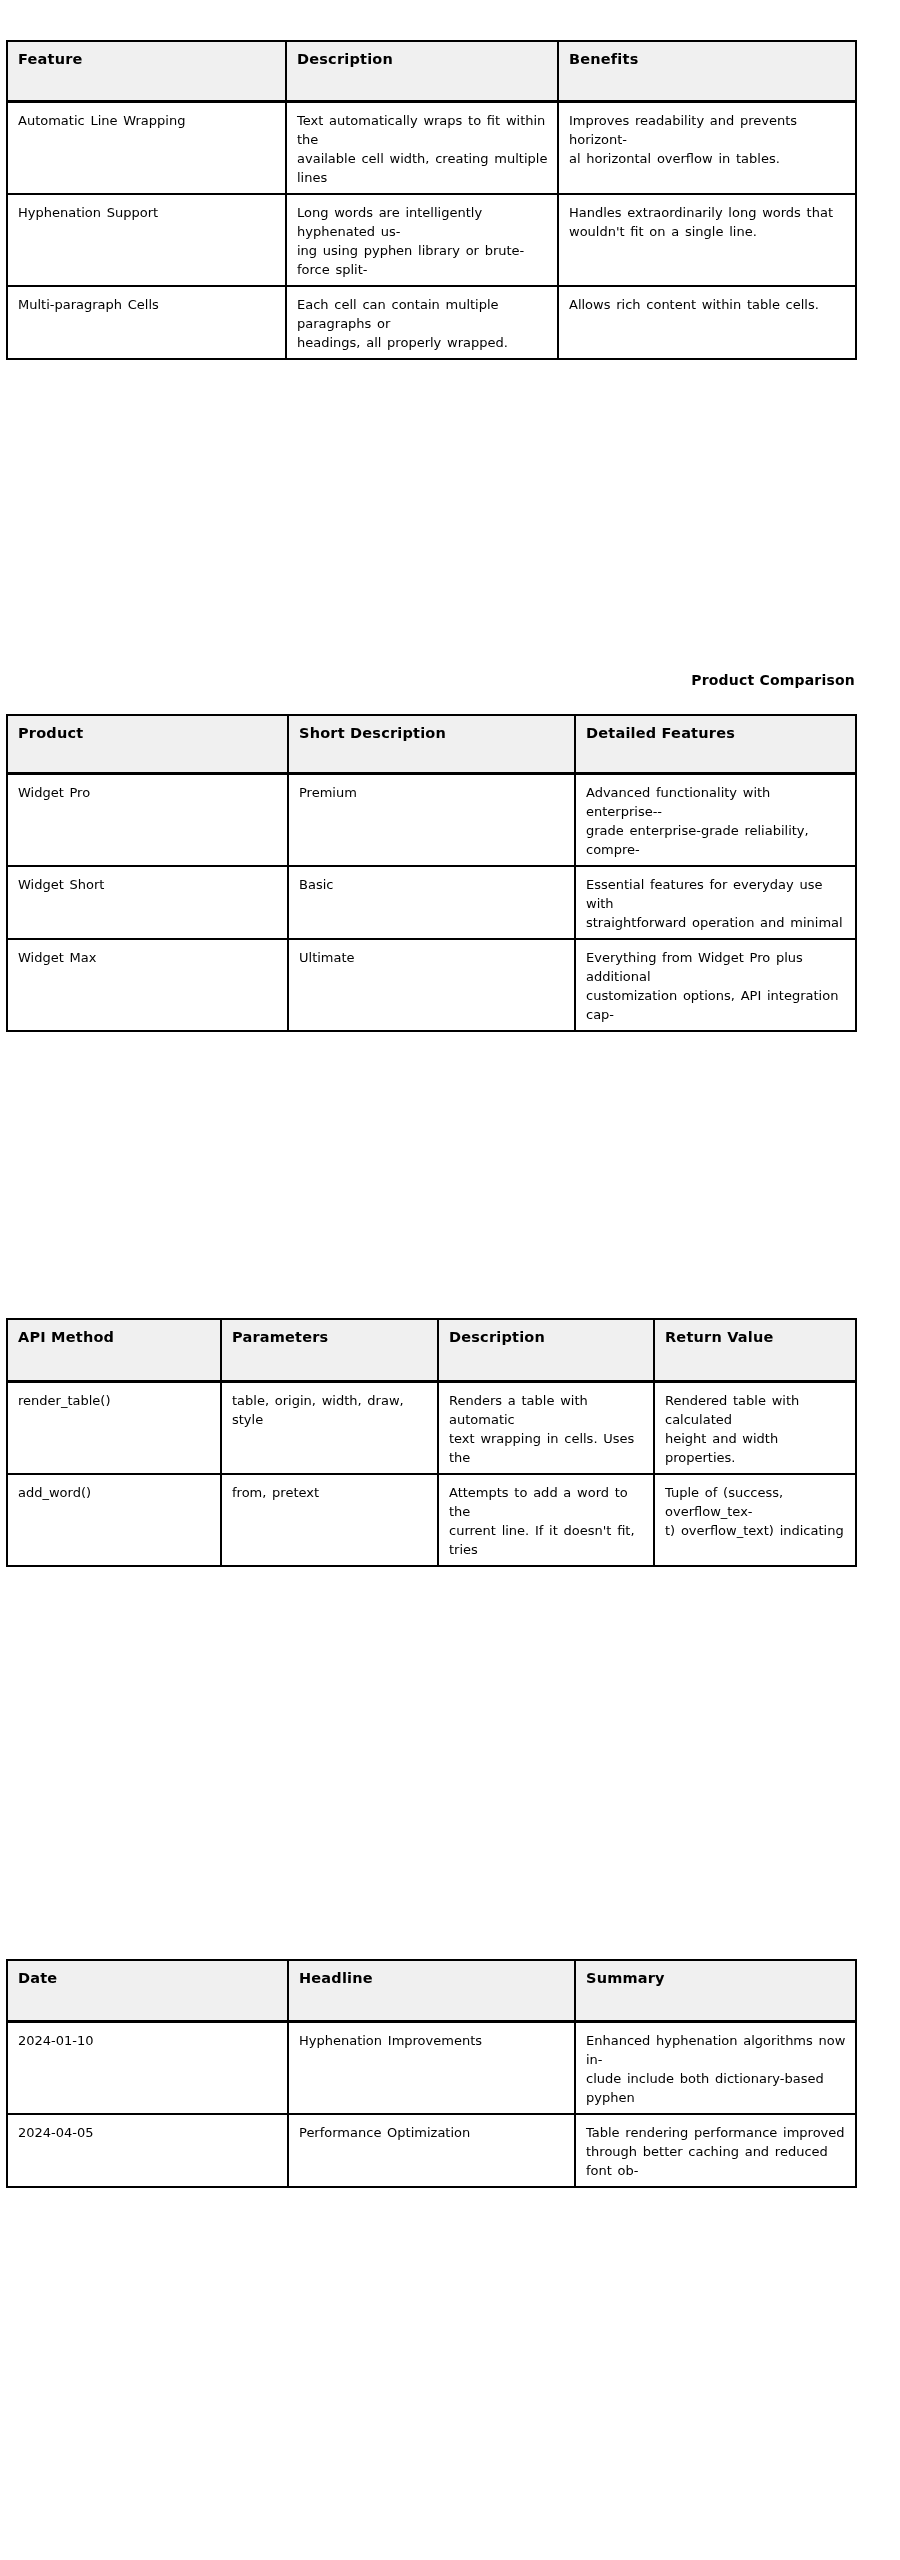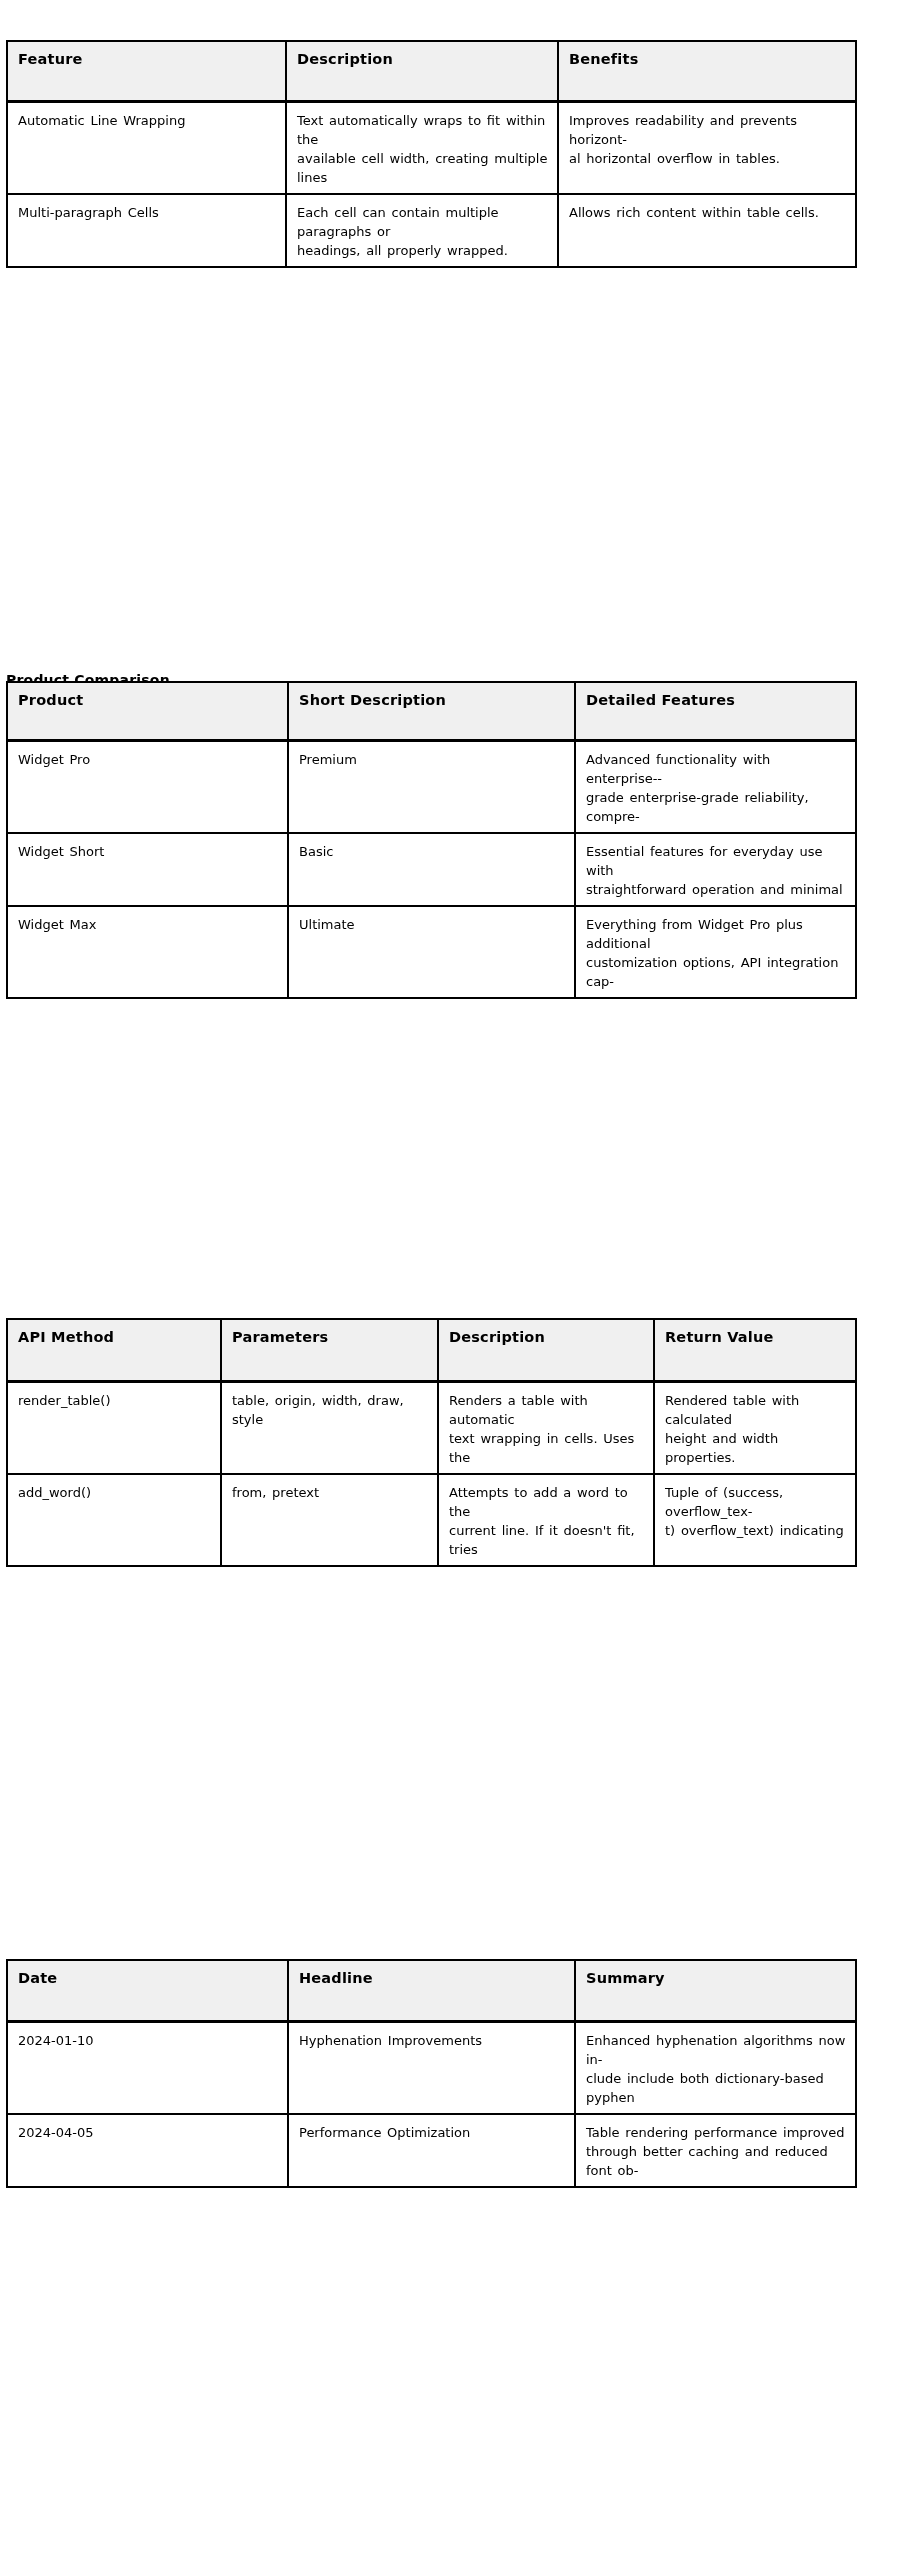--- a/index.html
+++ b/index.html
@@ -37,29 +37,29 @@
   .tbl td {
     background: #ffffff;
     font-size: 13px;
     line-height: 19px;
     padding: 8px 9px 6px 10px;
     white-space: pre-line;
     word-spacing: 1.6px;
   }
 
   #t-features { top: 40px; }
-  #t-products { top: 681px; }
+  #t-products { top: 714px; }
   #t-api      { top: 1318px; }
   #t-news     { top: 1959px; }
 
   .tbl-title {
     position: absolute;
     left: 6px; width: 849px;
     top: 672px;
-    text-align: left;
+    text-align: right;
     font-weight: bold;
     font-size: 14px;
     letter-spacing: 0.2px;
   }
 </style>
 </head>
 <body>
 
 <div class="page">
 
@@ -76,20 +76,27 @@
         <th>Benefits</th>
       </tr>
     </thead>
     <tbody>
       <tr style="height:63px">
         <td>Automatic Line Wrapping</td>
         <td>Text automatically wraps to fit within the
 available cell width, creating multiple lines</td>
         <td>Improves readability and prevents horizont-
 al horizontal overflow in tables.</td>
+      </tr>
+      <tr style="height:59px">
+        <td>Hyphenation Support</td>
+        <td>Long words are intelligently hyphenated us-
+ing using pyphen library or brute-force split-</td>
+        <td>Handles extraordinarily long words that
+wouldn't fit on a single line.</td>
       </tr>
       <tr style="height:59px">
         <td>Multi-paragraph Cells</td>
         <td>Each cell can contain multiple paragraphs or
 headings, all properly wrapped.</td>
         <td>Allows rich content within table cells.</td>
       </tr>
     </tbody>
   </table>
 

